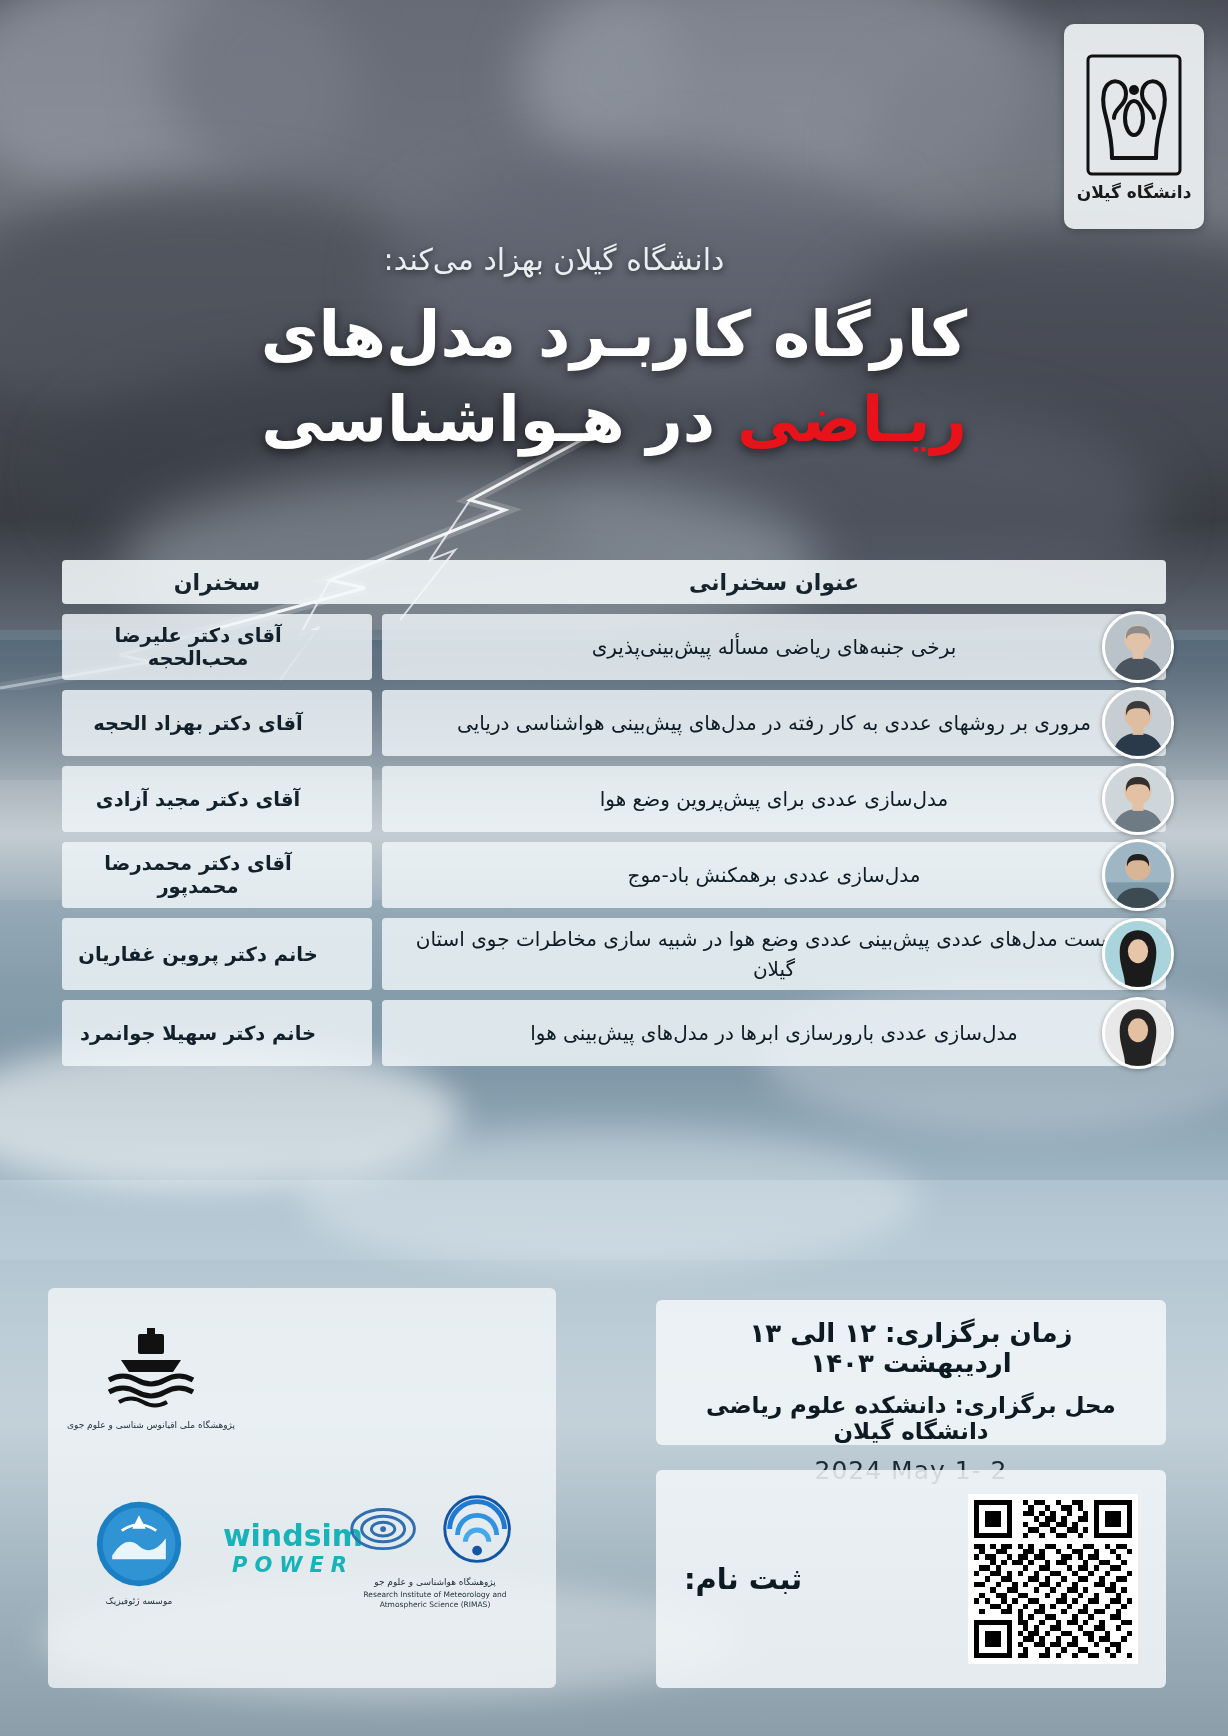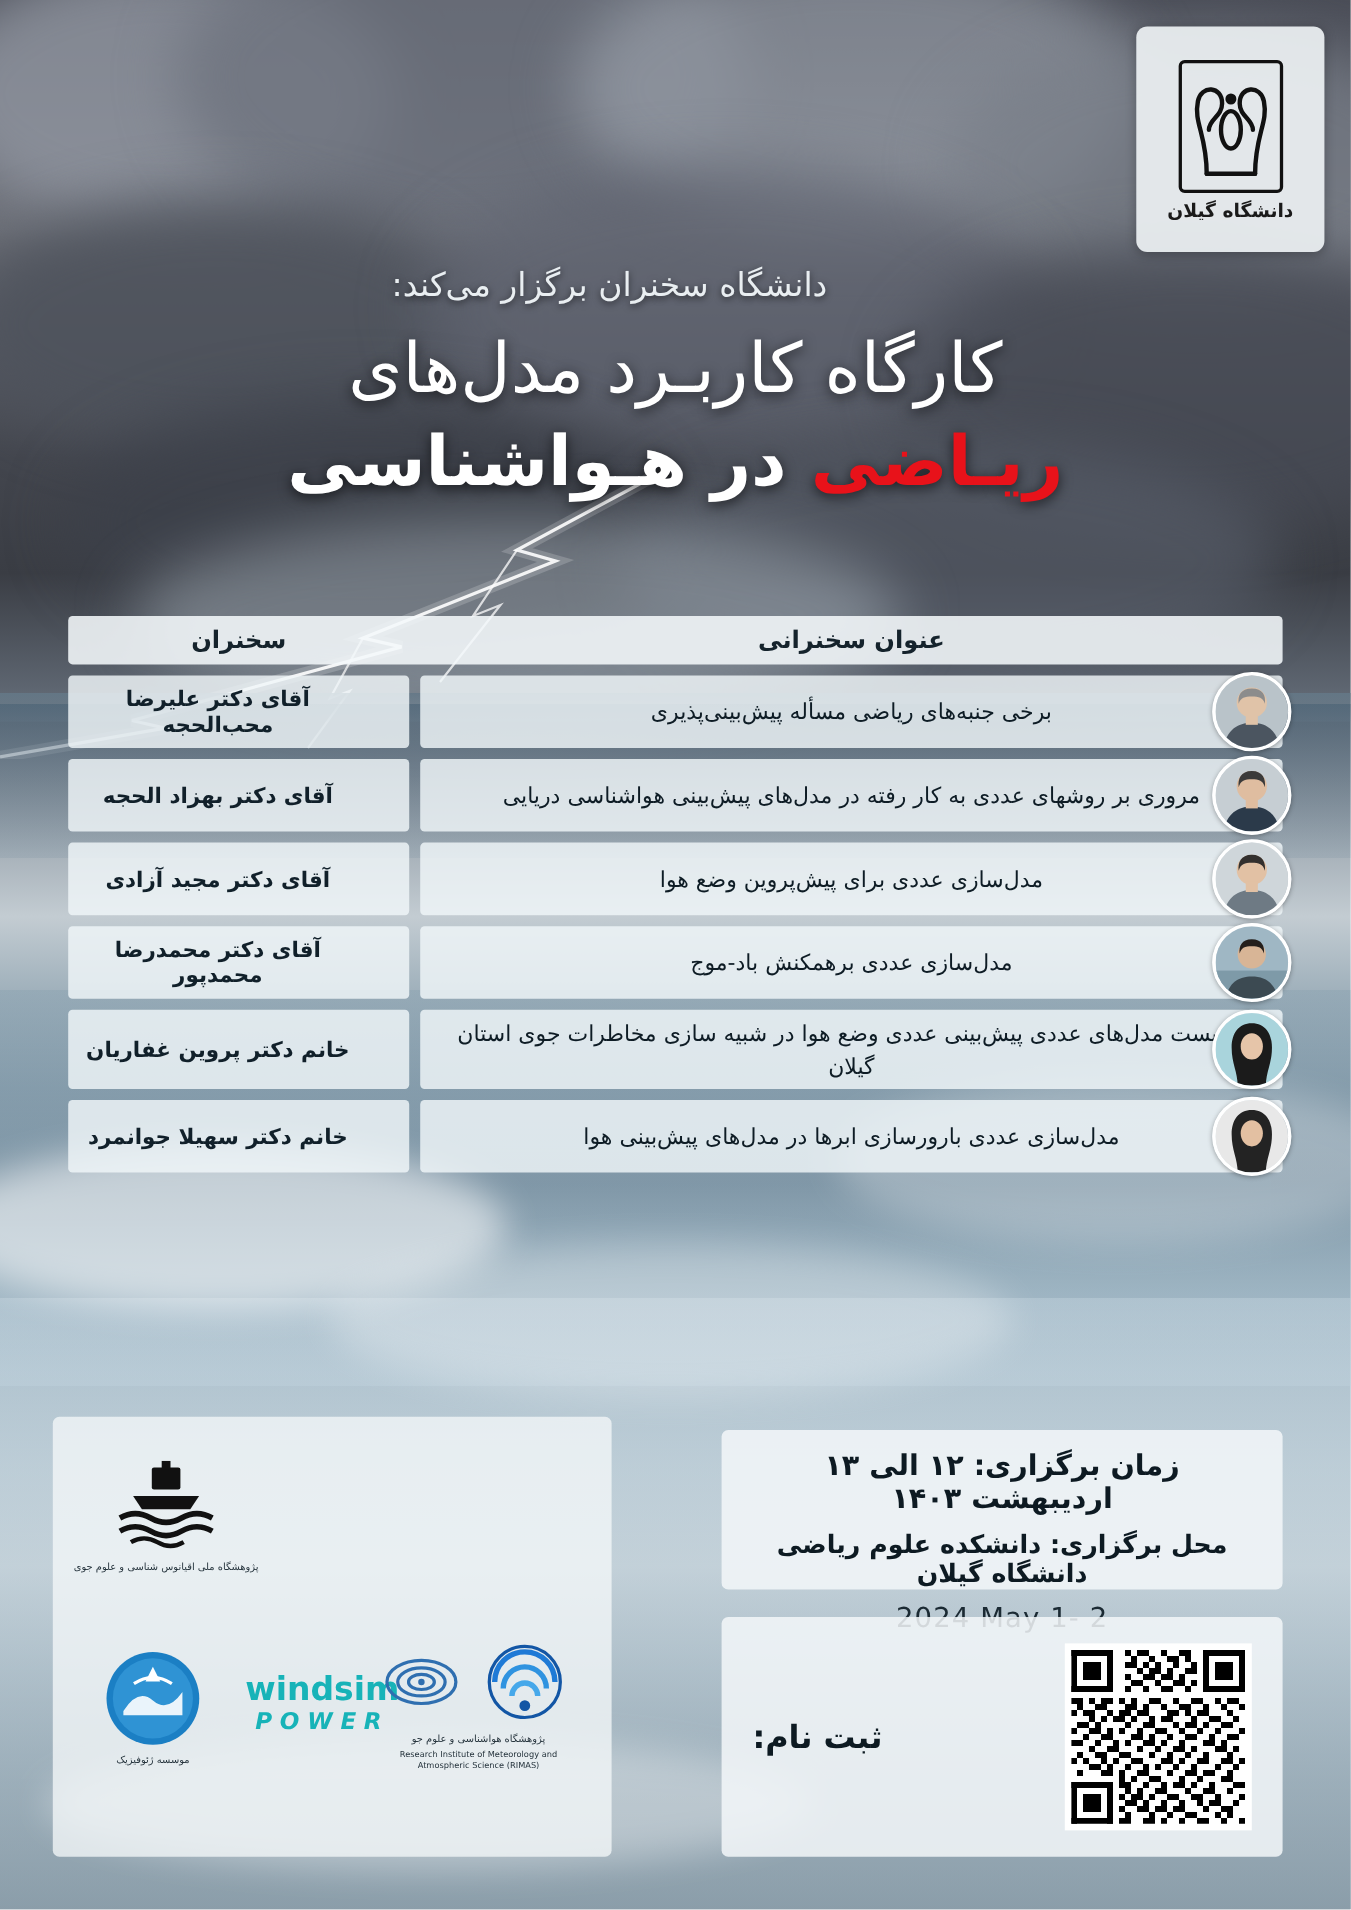--- a/index.html
+++ b/index.html
@@ -41,21 +41,21 @@
     position: absolute;
     border-radius: 50%;
     filter: blur(16px);
     background: rgba(255,255,255,0.55);
     pointer-events: none;
   }
 
   
   #univ-logo {
     position: absolute; top: 24px; right: 24px;
-    width: 171px; height: 205px;
+    width: 140px; height: 205px;
     background: rgba(236,240,242,0.93);
     border-radius: 10px;
     display: flex; flex-direction: column;
     align-items: center; justify-content: center;
     box-shadow: 0 2px 10px rgba(0,0,0,0.25);
   }
   #univ-logo .mark { width: 104px; height: 128px; }
   #univ-logo .uname {
     font-size: 17px; color: #1a1a1a; margin-top: 2px;
     font-weight: bold; letter-spacing: 0px;
@@ -69,21 +69,21 @@
     font-size: 30px;
     text-shadow: 0 2px 7px rgba(0,0,0,0.6);
     padding-right: 120px;
   }
   #title-block {
     position: absolute; top: 296px; left: 0; right: 0;
     text-align: center;
     padding: 0 90px;
   }
   #title-line1 {
-    font-size: 63px; font-weight: normal; color: #ffffff;
+    font-size: 63px; font-weight: bold; color: #ffffff;
     letter-spacing: 1px; line-height: 1.25;
     text-shadow: 0 3px 12px rgba(0,0,0,0.65);
   }
   #title-line2 {
     font-size: 63px; font-weight: bold; color: #ffffff;
     line-height: 1.25; margin-top: 6px;
     text-shadow: 0 3px 12px rgba(0,0,0,0.65);
   }
   #title-line2 .hl { color: #e8121a; }
 
@@ -231,21 +231,21 @@
       <rect x="6" y="4" width="92" height="118" rx="4" fill="none" stroke="#111" stroke-width="3"></rect>
       <path d="M30 106 C30 70, 18 60, 22 40 C25 25, 44 26, 44 42 C44 54, 32 56, 32 66" fill="none" stroke="#111" stroke-width="4" stroke-linecap="round"></path>
       <path d="M74 106 C74 70, 86 60, 82 40 C79 25, 60 26, 60 42 C60 54, 72 56, 72 66" fill="none" stroke="#111" stroke-width="4" stroke-linecap="round"></path>
       <ellipse cx="52" cy="66" rx="9" ry="17" fill="none" stroke="#111" stroke-width="4"></ellipse>
       <circle cx="52" cy="38" r="5" fill="#111"></circle>
       <path d="M30 106 L74 106" stroke="#111" stroke-width="4" stroke-linecap="round"></path>
     </svg>
     <div class="uname">دانشگاه گیلان</div>
   </div>
 
-  <div id="presenter-line">دانشگاه سخنران برگزار می‌کند:</div>
+  <div id="presenter-line">دانشگاه گیلان بهزاد می‌کند:</div>
 
   <div id="title-block">
     <div id="title-line1">کارگاه کاربـرد مدل‌های</div>
     <div id="title-line2">
       <span class="hl">ریـاضی</span><span> در هـواشناسی</span>
     </div>
   </div>
 
   <div id="talks">
     <div class="thead">

